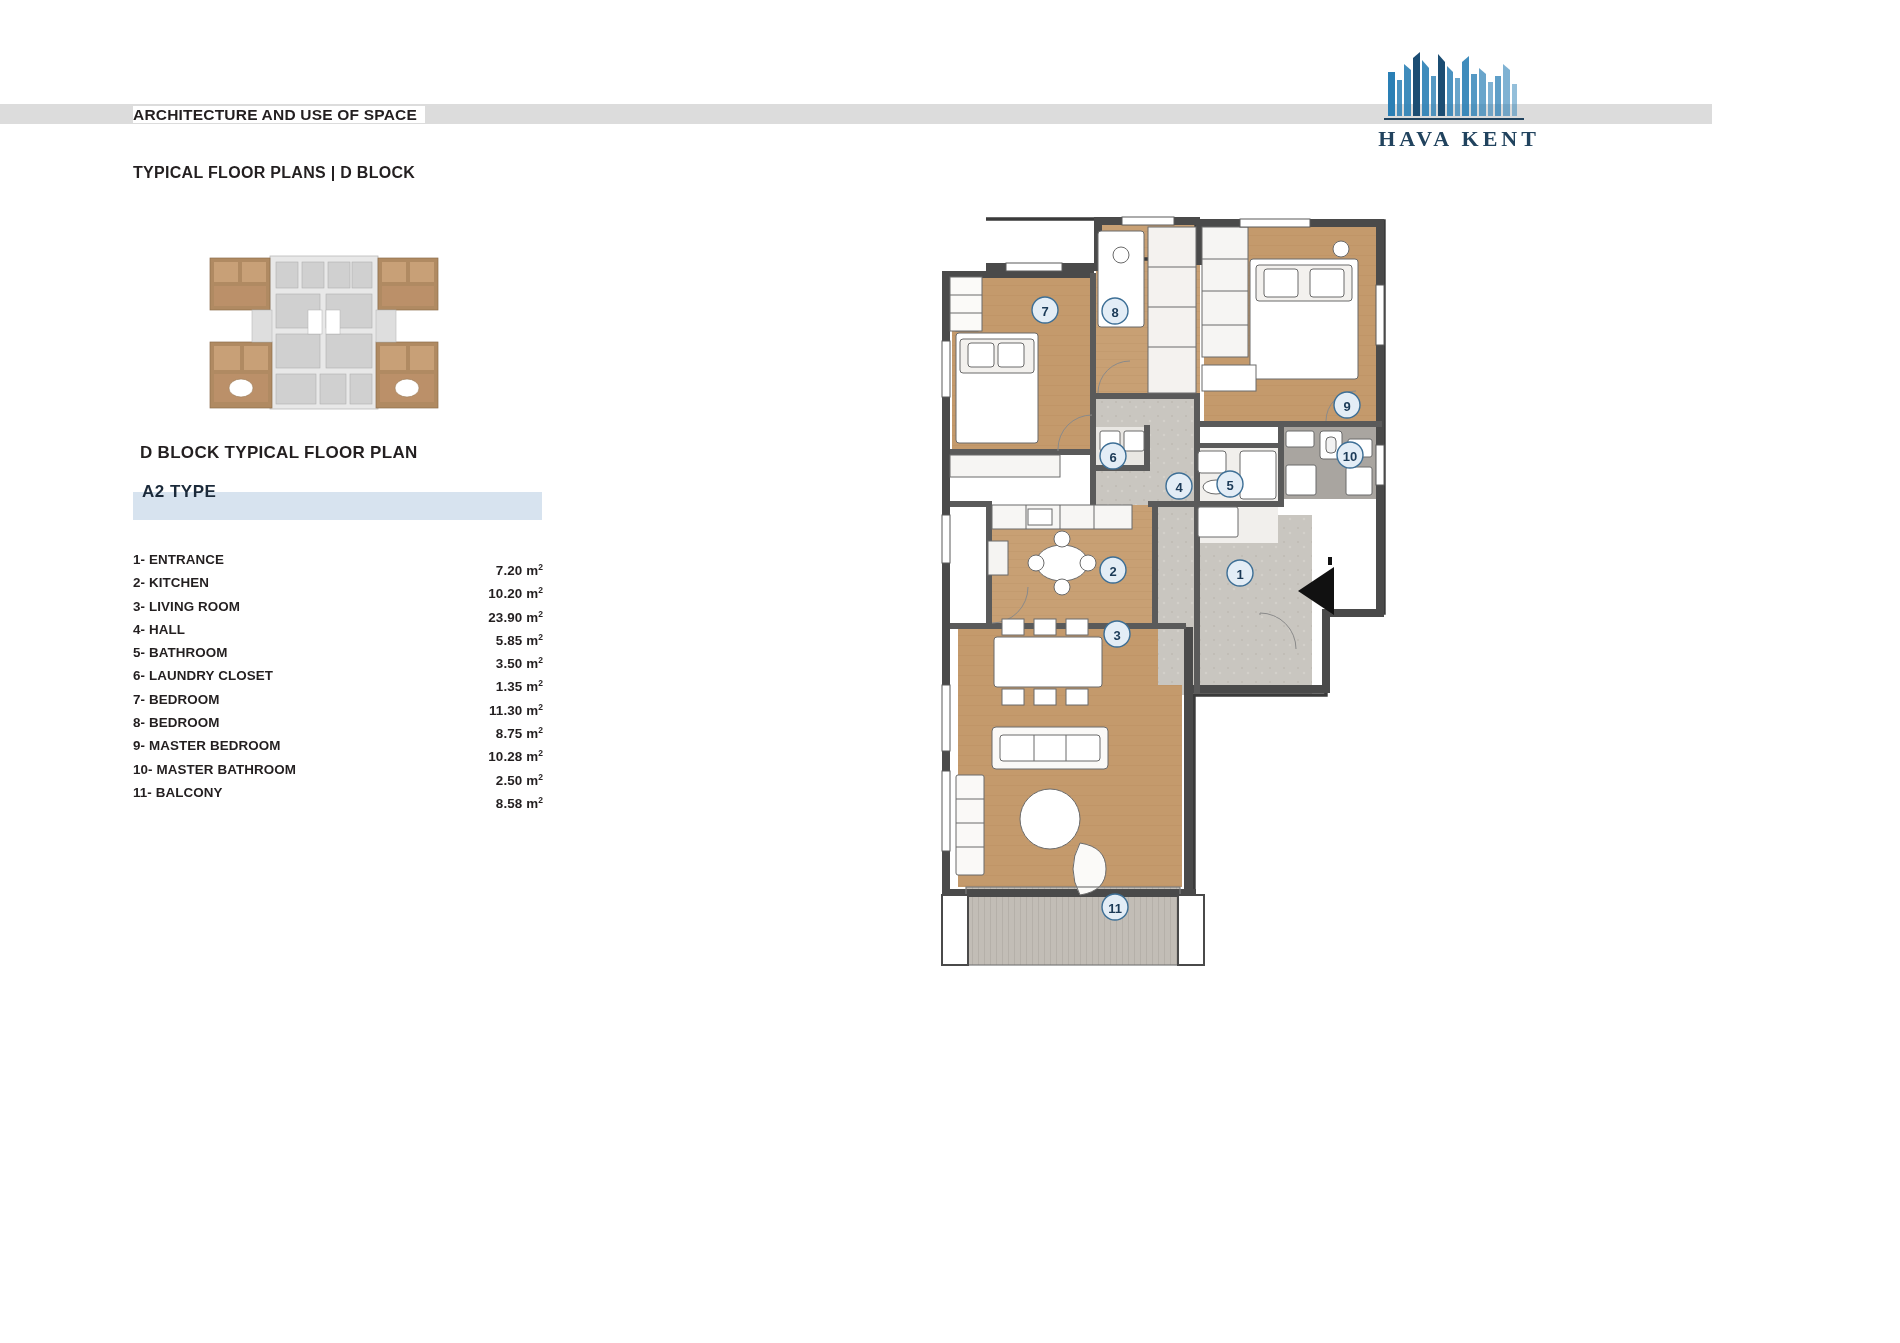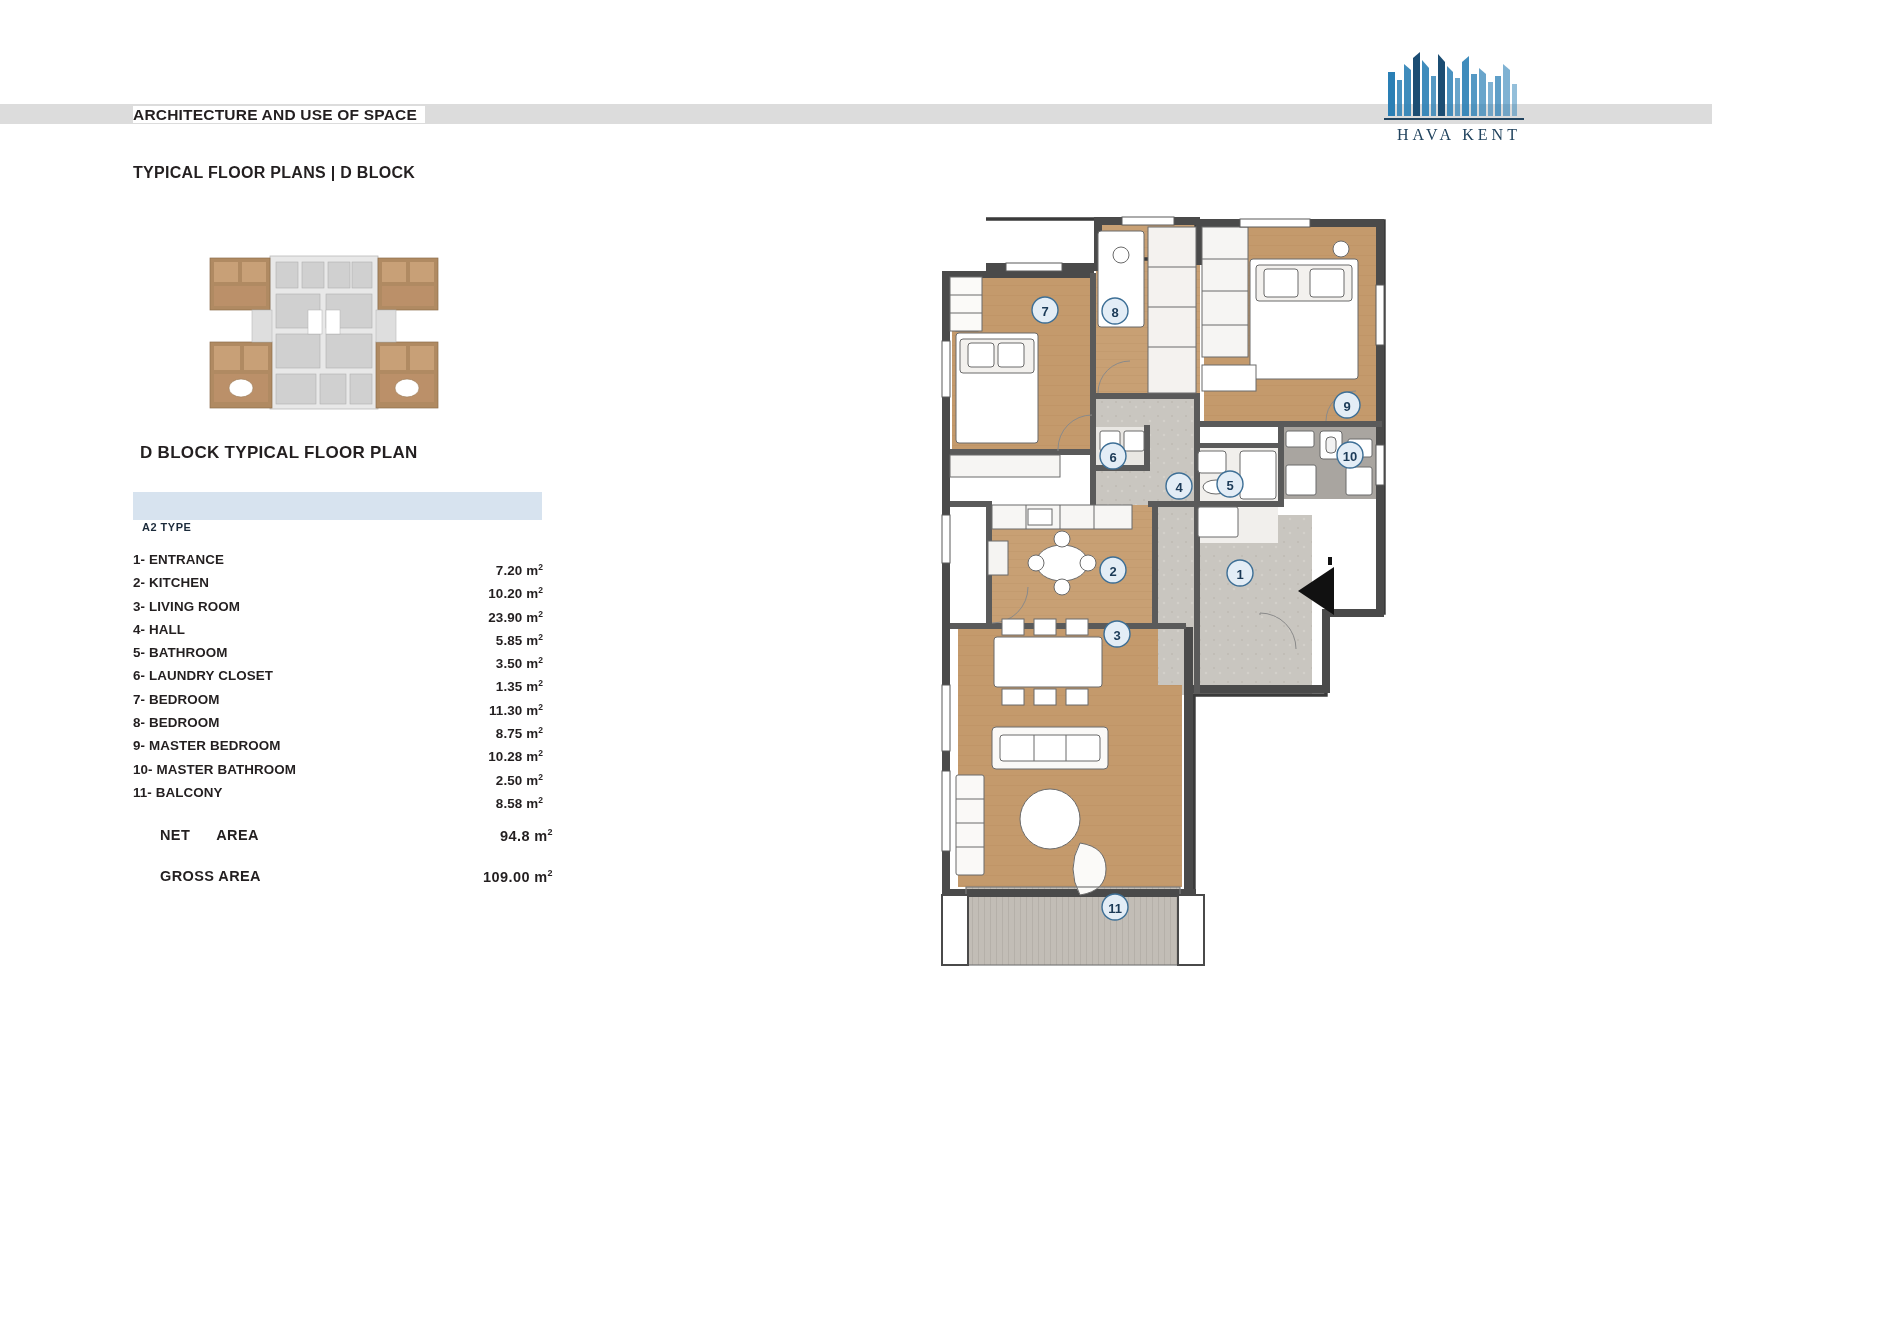--- a/index.html
+++ b/index.html
@@ -45,25 +45,26 @@
 
   
   .logo {
     position: absolute;
     right: 56px; top: 50px;
     width: 170px; height: 110px;
     text-align: center;
   }
   .logo-mark { width: 170px; height: 74px; display:block; }
   .logo-text {
-    font-size: 16px;
+    font-size: 22px;
     letter-spacing: 4px;
     color: #21435e;
     font-family: "Liberation Serif", serif;
     margin-top: 2px;
+    font-weight: bold;
   }
 
   
   .keyplan {
     position: absolute;
     left: 192px; top: 250px;
     width: 265px; height: 165px;
     background: #ffffff;
   }
   .keyplan svg { display:block; }
@@ -80,22 +81,22 @@
 
   
   .type-bar {
     position: absolute;
     left: 133px; top: 492px;
     width: 409px; height: 28px;
     background: #d7e3ef;
   }
   .type-label {
     position: absolute;
-    left: 142px; top: 521px;
-    font-size: 11px;
+    left: 142px; top: 482px;
+    font-size: 17px;
     font-weight: bold;
     letter-spacing: 0.5px;
     color: #1b2a3a;
   }
 
   
   .room-list {
     position: absolute;
     left: 133px; top: 552px;
     width: 420px;
@@ -292,30 +293,20 @@
     <div class="room-row">
       <span class="room-name">10- MASTER BATHROOM</span>
       <span class="room-area"><span>2.50</span> <span>m</span><sup>2</sup></span>
     </div>
     <div class="room-row">
       <span class="room-name">11- BALCONY</span>
       <span class="room-area"><span>8.58</span> <span>m</span><sup>2</sup></span>
     </div>
   </div>
 
-  <div class="totals">
-    <div class="total-row">
-      <span class="total-label"><span>NET</span><span class="sp"></span><span>AREA</span></span>
-      <span class="total-value"><span>94.8</span> <span>m</span><sup>2</sup></span>
-    </div>
-    <div class="total-row">
-      <span class="total-label">GROSS AREA</span>
-      <span class="total-value"><span>109.00</span> <span>m</span><sup>2</sup></span>
-    </div>
-  </div>
 
   <div class="plan">
     <svg width="570" height="980" viewBox="0 0 570 980">
       <defs>
         <pattern id="woodA" width="10" height="10" patternUnits="userSpaceOnUse">
           <rect width="10" height="10" fill="#c49a6c"></rect>
           <line x1="0" y1="0" x2="10" y2="0" stroke="#b68c5e" stroke-width="0.7"></line>
         </pattern>
         <pattern id="woodB" width="8" height="8" patternUnits="userSpaceOnUse">
           <rect width="8" height="8" fill="#c8a074"></rect>

